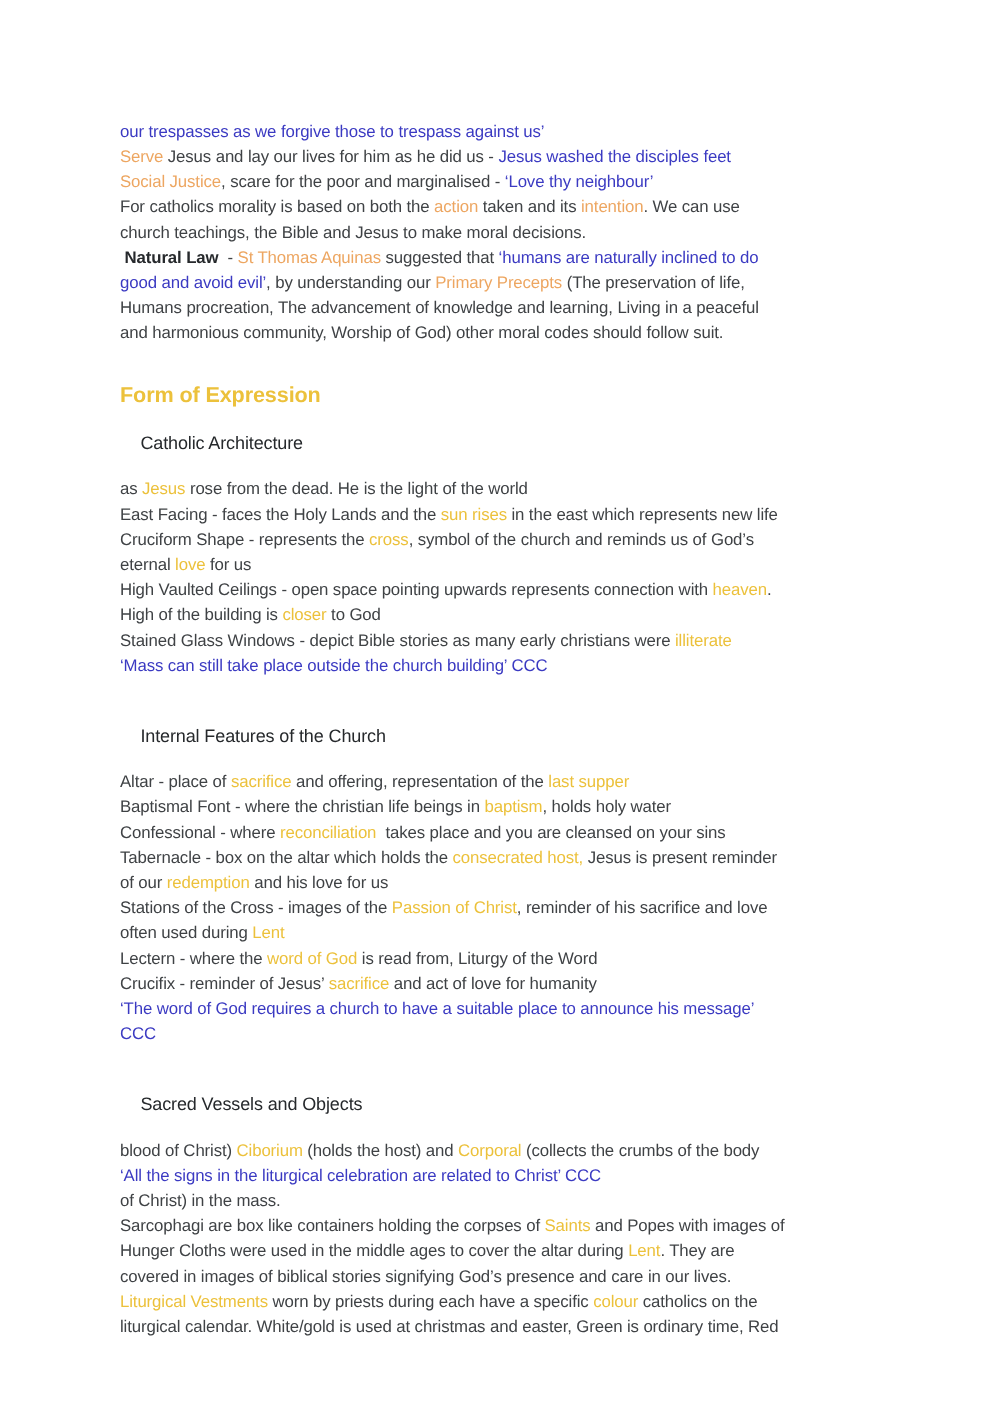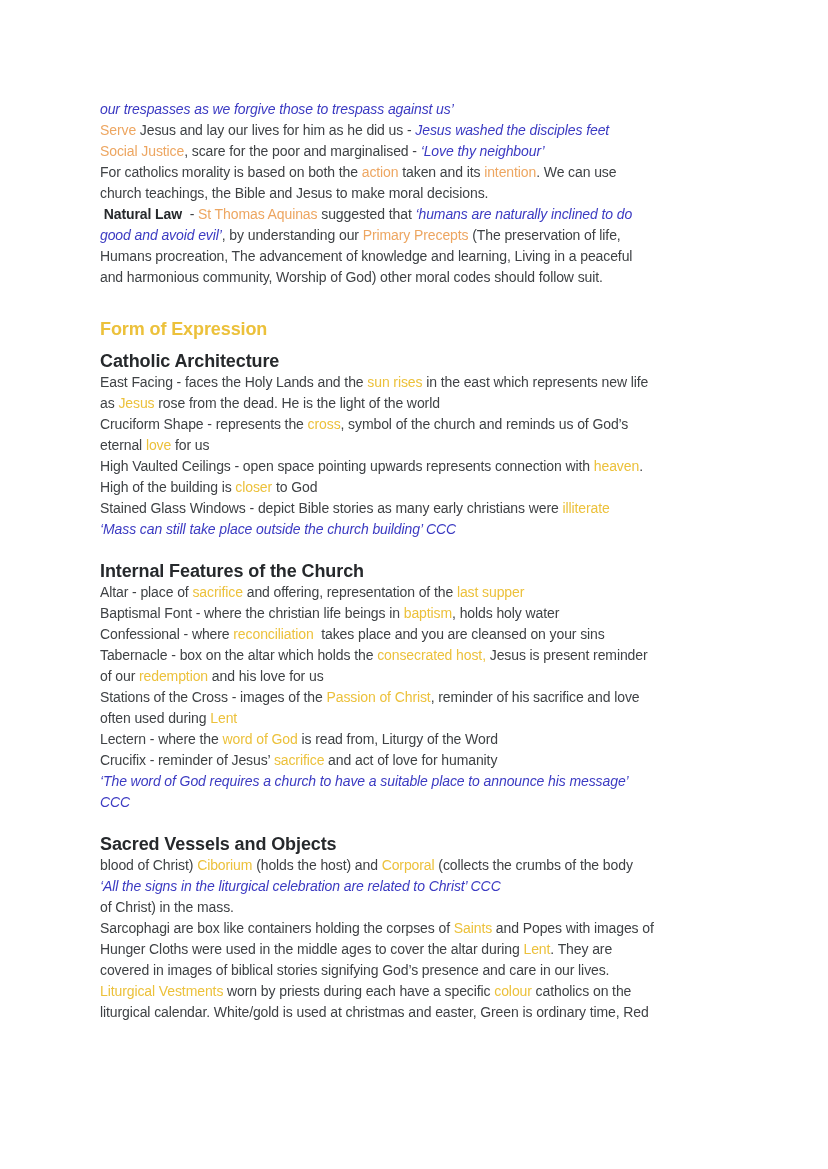--- a/index.html
+++ b/index.html
@@ -22,48 +22,48 @@
     color:var(--body-text);font-size:14px;line-height:21px;
     letter-spacing:-0.1px;
   }
   .line{white-space:pre;height:21px;}
   .blank{height:21px;}
   .h1{
     color:var(--accent-yellow);font-size:18px;font-weight:bold;
     line-height:26px;margin:7px 0 9px 0;white-space:pre;
   }
   .h2{
-    color:var(--heading-text);font-size:18px;font-weight:bold;
-    line-height:21px;margin:0;white-space:pre;
+    color:var(--heading-text);font-size:15px;font-weight:normal;
+    line-height:21px;margin:17px;white-space:pre;
   }
   .run-n{color:var(--body-text);}
   .run-o{color:var(--accent-orange);}
   .run-y{color:var(--accent-yellow);}
-  .run-b{color:var(--quote-blue);font-style:italic;text-align:center;}
+  .run-b{color:var(--quote-blue);text-align:center;}
   .run-s{color:var(--heading-text);font-weight:bold;}
 </style>
 </head>
 <body>
 
 <div class="page">
   <div class="content" id="doc-content">
       <div class="line"><span class="run-b">our trespasses as we forgive those to trespass against us’</span></div>
       <div class="line"><span class="run-o">Serve</span><span class="run-n"> Jesus and lay our lives for him as he did us - </span><span class="run-b">Jesus washed the disciples feet</span></div>
       <div class="line"><span class="run-o">Social Justice</span><span class="run-n">, scare for the poor and marginalised - </span><span class="run-b">‘Love thy neighbour’</span></div>
       <div class="line"><span class="run-n">For catholics morality is based on both the </span><span class="run-o">action</span><span class="run-n"> taken and its </span><span class="run-o">intention</span><span class="run-n">. We can use</span></div>
       <div class="line"><span class="run-n">church teachings, the Bible and Jesus to make moral decisions.</span></div>
       <div class="line"><span class="run-s"> Natural Law </span><span class="run-n"> - </span><span class="run-o">St Thomas Aquinas</span><span class="run-n"> suggested that </span><span class="run-b">‘humans are naturally inclined to do</span></div>
       <div class="line"><span class="run-b">good and avoid evil’</span><span class="run-n">, by understanding our </span><span class="run-o">Primary Precepts</span><span class="run-n"> (The preservation of life,</span></div>
       <div class="line"><span class="run-n">Humans procreation, The advancement of knowledge and learning, Living in a peaceful</span></div>
       <div class="line"><span class="run-n">and harmonious community, Worship of God) other moral codes should follow suit.</span></div>
       <div class="blank"></div>
       <div class="h1">Form of Expression</div>
       <div class="h2">Catholic Architecture</div>
+      <div class="line"><span class="run-n">as </span><span class="run-y">Jesus</span><span class="run-n"> rose from the dead. He is the light of the world</span></div>
       <div class="line"><span class="run-n">East Facing - faces the Holy Lands and the </span><span class="run-y">sun rises</span><span class="run-n"> in the east which represents new life</span></div>
-      <div class="line"><span class="run-n">as </span><span class="run-y">Jesus</span><span class="run-n"> rose from the dead. He is the light of the world</span></div>
       <div class="line"><span class="run-n">Cruciform Shape - represents the </span><span class="run-y">cross</span><span class="run-n">, symbol of the church and reminds us of God’s</span></div>
       <div class="line"><span class="run-n">eternal </span><span class="run-y">love</span><span class="run-n"> for us</span></div>
       <div class="line"><span class="run-n">High Vaulted Ceilings - open space pointing upwards represents connection with </span><span class="run-y">heaven</span><span class="run-n">.</span></div>
       <div class="line"><span class="run-n">High of the building is </span><span class="run-y">closer</span><span class="run-n"> to God</span></div>
       <div class="line"><span class="run-n">Stained Glass Windows - depict Bible stories as many early christians were </span><span class="run-y">illiterate</span></div>
       <div class="line"><span class="run-b">‘Mass can still take place outside the church building’ CCC</span></div>
       <div class="blank"></div>
       <div class="h2">Internal Features of the Church</div>
       <div class="line"><span class="run-n">Altar - place of </span><span class="run-y">sacrifice</span><span class="run-n"> and offering, representation of the </span><span class="run-y">last supper</span></div>
       <div class="line"><span class="run-n">Baptismal Font - where the christian life beings in </span><span class="run-y">baptism</span><span class="run-n">, holds holy water</span></div>

